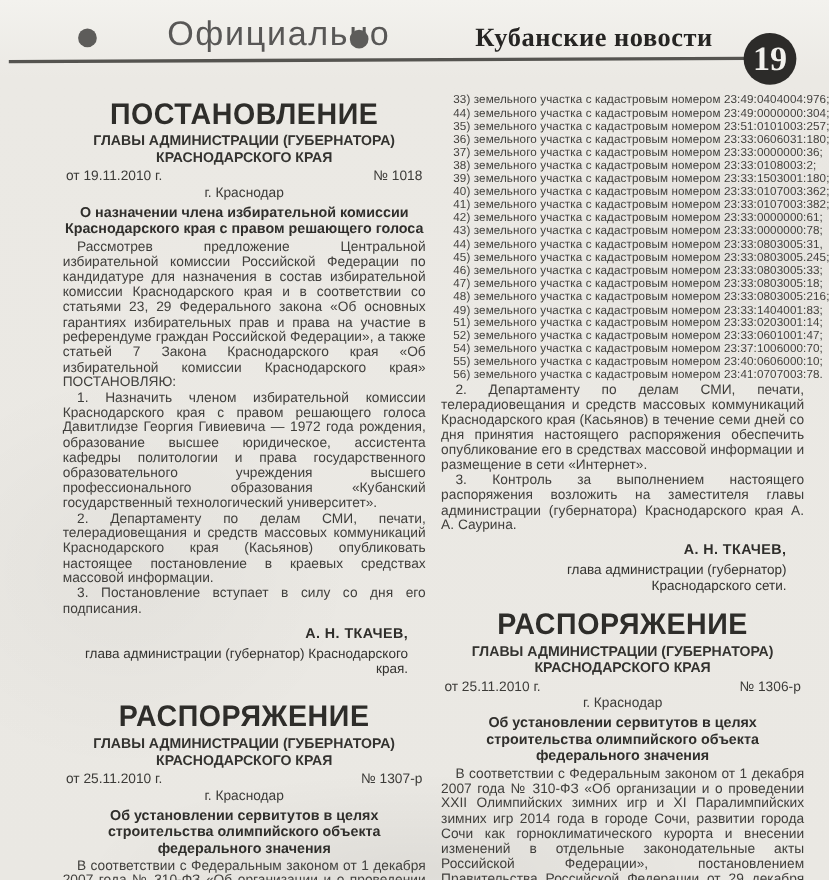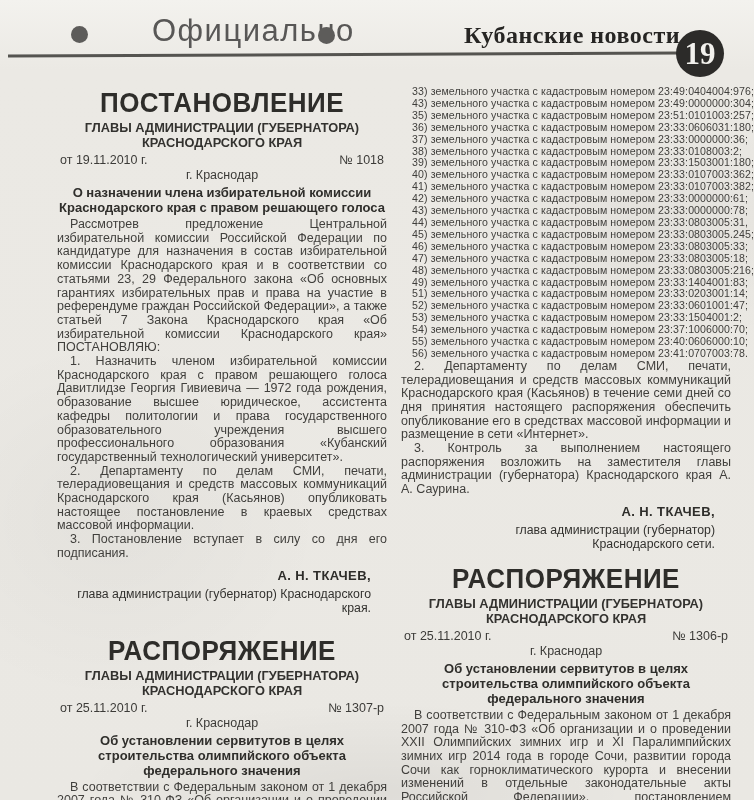--- a/index.html
+++ b/index.html
@@ -18,21 +18,21 @@
   }
   
   .hdr-bullet{position:absolute;width:17px;height:17px;border-radius:50%;background:#5d5c5a;}
   .hdr-bullet.b1{left:71px;top:26px;}
   .hdr-bullet.b2{left:318px;top:27px;}
   .section-label{
     position:absolute;left:104px;top:13px;
     font-size:31px;color:#585756;letter-spacing:1.5px;font-weight:400;margin-left:48px;
   }
   .masthead{
-    position:absolute;left:464px;top:22px;
+    position:absolute;left:432px;top:22px;
     font-family:"Liberation Serif",serif;font-weight:bold;font-size:24px;
     color:#262523;letter-spacing:0.5px;text-align:center;
   }
   .hdr-rule{
     position:absolute;left:8px;top:53px;width:672px;height:3px;background:#555450;
     transform:rotate(-0.25deg);
   }
   .page-badge{
     position:absolute;left:676px;top:30px;width:48px;height:47px;border-radius:50%;
     background:#2c2b29;color:#f2f1ed;text-align:center;
@@ -121,39 +121,38 @@
           </div>
       </div>
 
     </div>
 
     <div class="col">
 
       <div>
         <div class="cad-list">
             <div class="cad-line">33) земельного участка с кадастровым номером 23:49:0404004:976;</div>
-            <div class="cad-line">43) земельного участка с кадастровым номером 23:49:0000000:304;</div>
+            <div class="cad-line">44) земельного участка с кадастровым номером 23:49:0000000:304;</div>
             <div class="cad-line">35) земельного участка с кадастровым номером 23:51:0101003:257;</div>
             <div class="cad-line">36) земельного участка с кадастровым номером 23:33:0606031:180;</div>
             <div class="cad-line">37) земельного участка с кадастровым номером 23:33:0000000:36;</div>
             <div class="cad-line">38) земельного участка с кадастровым номером 23:33:0108003:2;</div>
             <div class="cad-line">39) земельного участка с кадастровым номером 23:33:1503001:180;</div>
             <div class="cad-line">40) земельного участка с кадастровым номером 23:33:0107003:362;</div>
             <div class="cad-line">41) земельного участка с кадастровым номером 23:33:0107003:382;</div>
             <div class="cad-line">42) земельного участка с кадастровым номером 23:33:0000000:61;</div>
             <div class="cad-line">43) земельного участка с кадастровым номером 23:33:0000000:78;</div>
             <div class="cad-line">44) земельного участка с кадастровым номером 23:33:0803005:31,</div>
             <div class="cad-line">45) земельного участка с кадастровым номером 23:33:0803005.245;</div>
             <div class="cad-line">46) земельного участка с кадастровым номером 23:33:0803005:33;</div>
             <div class="cad-line">47) земельного участка с кадастровым номером 23:33:0803005:18;</div>
             <div class="cad-line">48) земельного участка с кадастровым номером 23:33:0803005:216;</div>
             <div class="cad-line">49) земельного участка с кадастровым номером 23:33:1404001:83;</div>
             <div class="cad-line">51) земельного участка с кадастровым номером 23:33:0203001:14;</div>
             <div class="cad-line">52) земельного участка с кадастровым номером 23:33:0601001:47;</div>
-            <div class="cad-line">53) земельного участка с кадастровым номером 23:33:1504001:2;</div>
             <div class="cad-line">54) земельного участка с кадастровым номером 23:37:1006000:70;</div>
             <div class="cad-line">55) земельного участка с кадастровым номером 23:40:0606000:10;</div>
             <div class="cad-line">56) земельного участка с кадастровым номером 23:41:0707003:78.</div>
           </div>
         <div class="paras">
             <div class="para">2. Департаменту по делам СМИ, печати, телерадиовещания и средств массовых коммуникаций Краснодарского края (Касьянов) в течение семи дней со дня принятия настоящего распоряжения обеспечить опубликование его в средствах массовой информации и размещение в сети «Интернет».</div>
             <div class="para">3. Контроль за выполнением настоящего распоряжения возложить на заместителя главы администрации (губернатора) Краснодарского края А. А. Саурина.</div>
           </div>
         <div class="sig">
           <div class="sig-name">А. Н. ТКАЧЕВ,</div>

